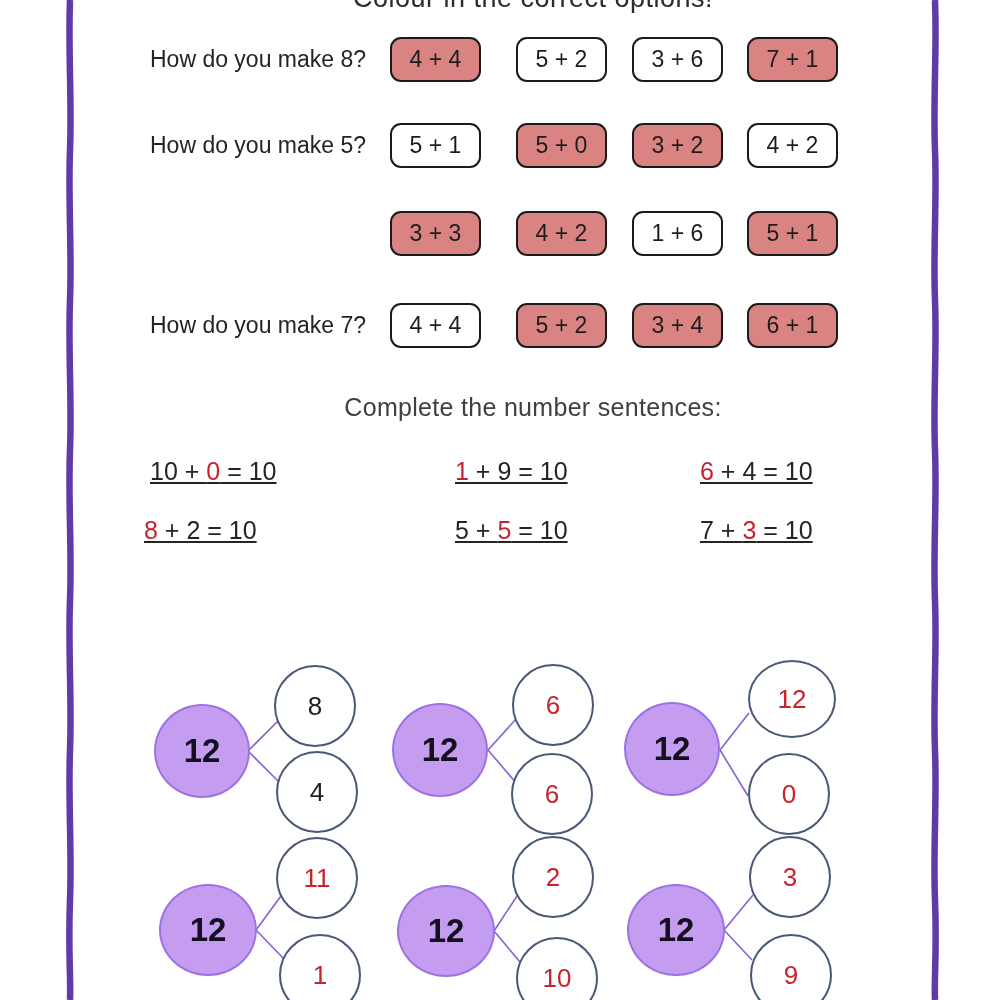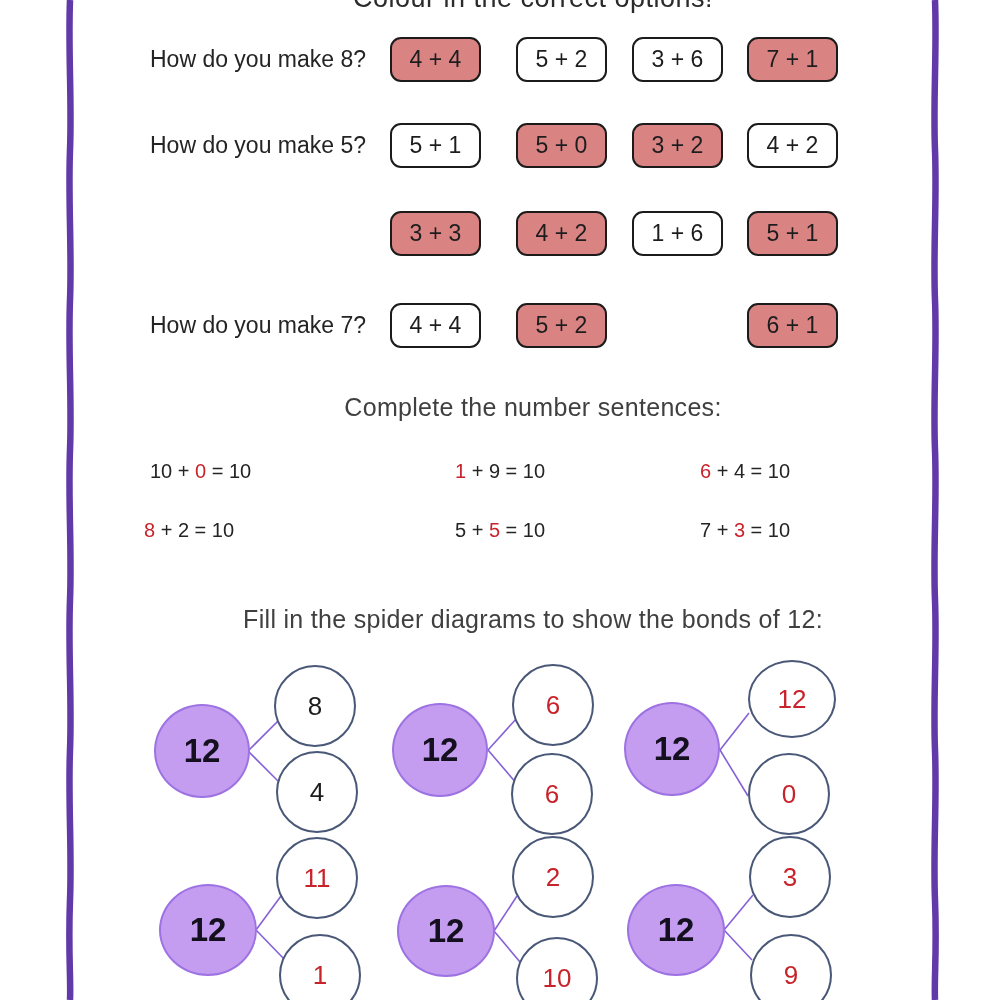--- a/index.html
+++ b/index.html
@@ -23,21 +23,21 @@
     border:2.5px solid #1b1b1b;border-radius:11px;background:#ffffff;
     display:flex;align-items:center;justify-content:center;
     font-size:23px;color:#1d1d1d;white-space:pre;
   }
   .opt[data-filled="true"]{background:#d98383;}
   .section-heading{
     position:absolute;left:533px;transform:translateX(-50%);
     font-size:25px;color:#404040;white-space:nowrap;letter-spacing:.3px;
   }
   .sentence{
-    position:absolute;font-size:20px;color:#242424;white-space:pre;line-height:26px;
+    position:absolute;font-size:25px;color:#242424;white-space:pre;line-height:26px;text-decoration:underline;
   }
   .sentence .ans{color:#c8232b;}
   .lines-overlay{position:absolute;left:0;top:0;width:1000px;height:1000px;pointer-events:none;}
   .hub{
     position:absolute;box-sizing:border-box;border-radius:50%;
     background:#c49df0;border:2px solid #9d72e2;
     display:flex;align-items:center;justify-content:center;
     font-size:33px;font-weight:bold;color:#15101f;
   }
   .bond{
@@ -75,32 +75,32 @@
   <div class="opt" style="left:747px;top:123px" data-filled="false">4 + 2</div>
 
   <div class="opt" style="left:390px;top:211px" data-filled="true">3 + 3</div>
   <div class="opt" style="left:516px;top:211px" data-filled="true">4 + 2</div>
   <div class="opt" style="left:632px;top:211px" data-filled="false">1 + 6</div>
   <div class="opt" style="left:747px;top:211px" data-filled="true">5 + 1</div>
 
   <div class="q-label" style="left:150px;top:303px">How do you make 7?</div>
   <div class="opt" style="left:390px;top:303px" data-filled="false">4 + 4</div>
   <div class="opt" style="left:516px;top:303px" data-filled="true">5 + 2</div>
+  <div class="opt" style="left:632px;top:303px" data-filled="true">3 + 4</div>
   <div class="opt" style="left:747px;top:303px" data-filled="true">6 + 1</div>
 
   <div class="section-heading" style="top:393px">Complete the number sentences:</div>
 
   <div class="sentence" style="left:150px;top:458px"><span>10 + </span><span class="ans">0</span><span> = 10</span></div>
   <div class="sentence" style="left:455px;top:458px"><span></span><span class="ans">1</span><span> + 9 = 10</span></div>
   <div class="sentence" style="left:700px;top:458px"><span></span><span class="ans">6</span><span> + 4 = 10</span></div>
   <div class="sentence" style="left:144px;top:517px"><span class="ans">8</span><span> + 2 = 10</span></div>
   <div class="sentence" style="left:455px;top:517px"><span>5 + </span><span class="ans">5</span><span> = 10</span></div>
   <div class="sentence" style="left:700px;top:517px"><span>7 + </span><span class="ans">3</span><span> = 10</span></div>
 
-  <div class="section-heading" style="top:605px">Fill in the spider diagrams to show the bonds of 12:</div>
 
   <svg class="lines-overlay" viewBox="0 0 1000 1000">
     <g stroke="#8561d6" stroke-width="1.6" fill="none">
       <line x1="248" y1="751" x2="280" y2="719"></line>
         <line x1="248" y1="751" x2="282" y2="785"></line>
       <line x1="488" y1="750" x2="517" y2="718"></line>
         <line x1="488" y1="750" x2="517" y2="784"></line>
       <line x1="720" y1="750" x2="749" y2="713"></line>
         <line x1="720" y1="750" x2="748" y2="796"></line>
       <line x1="256" y1="930" x2="281" y2="896"></line>

